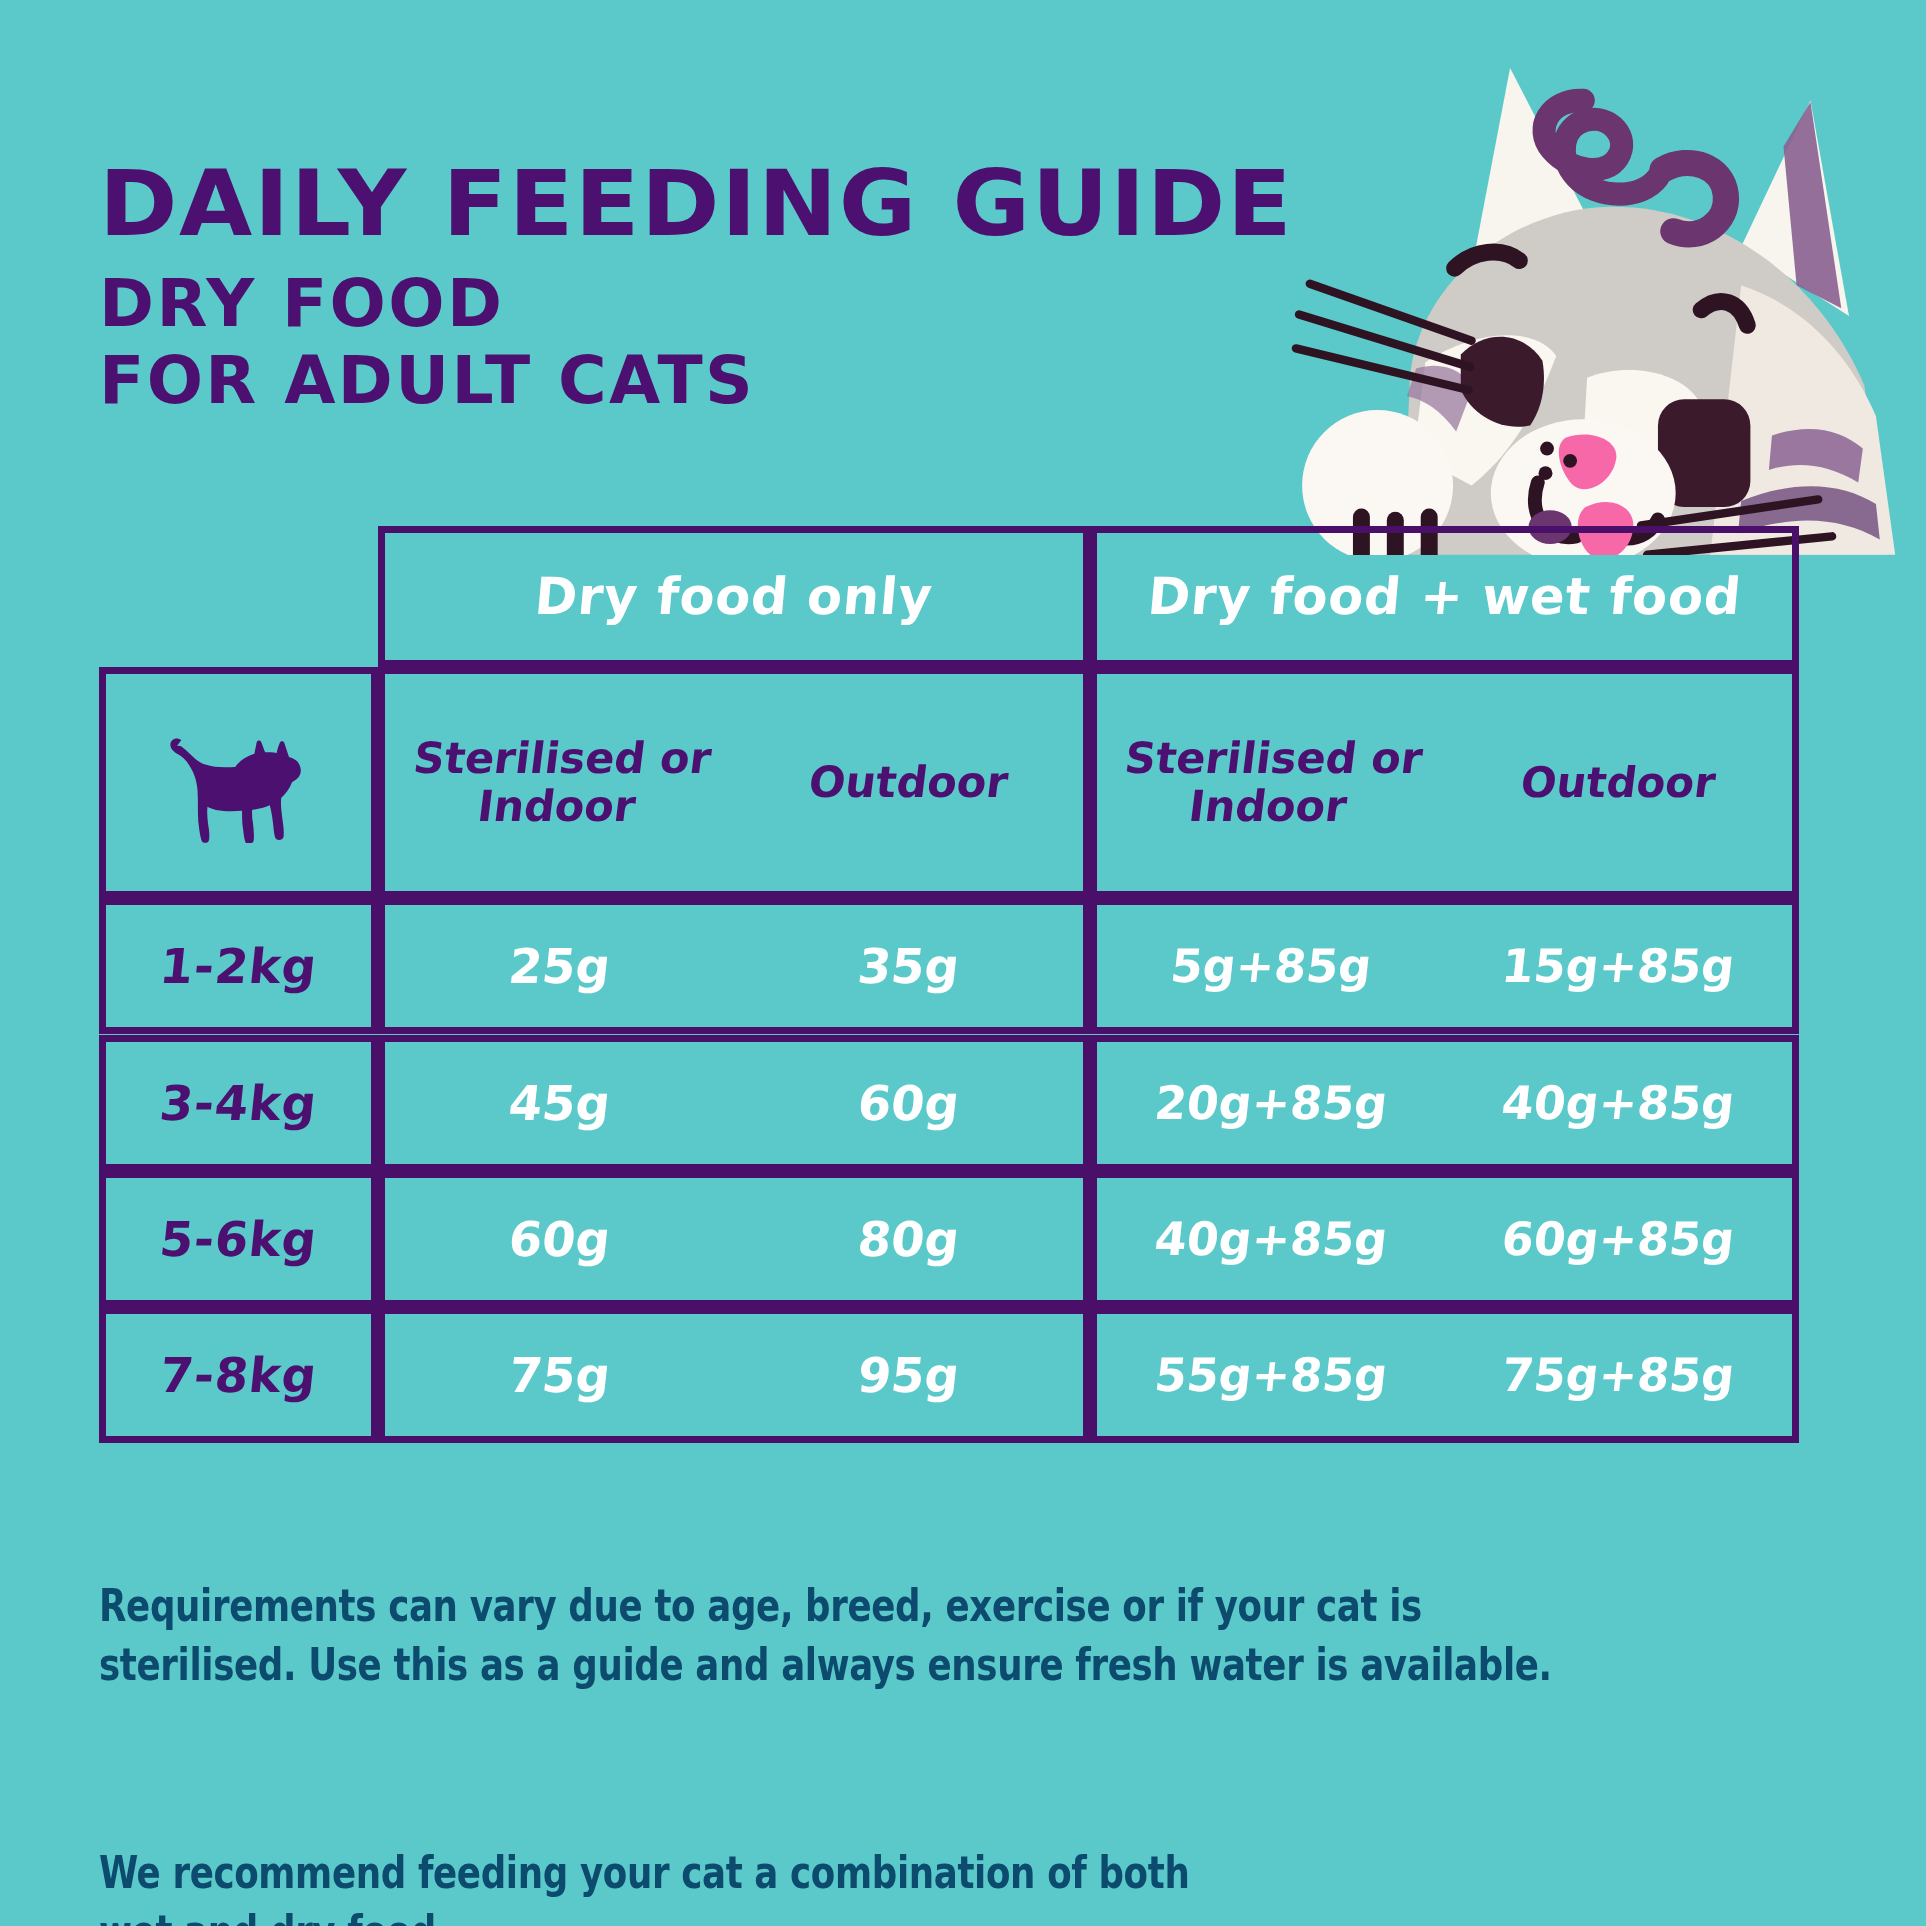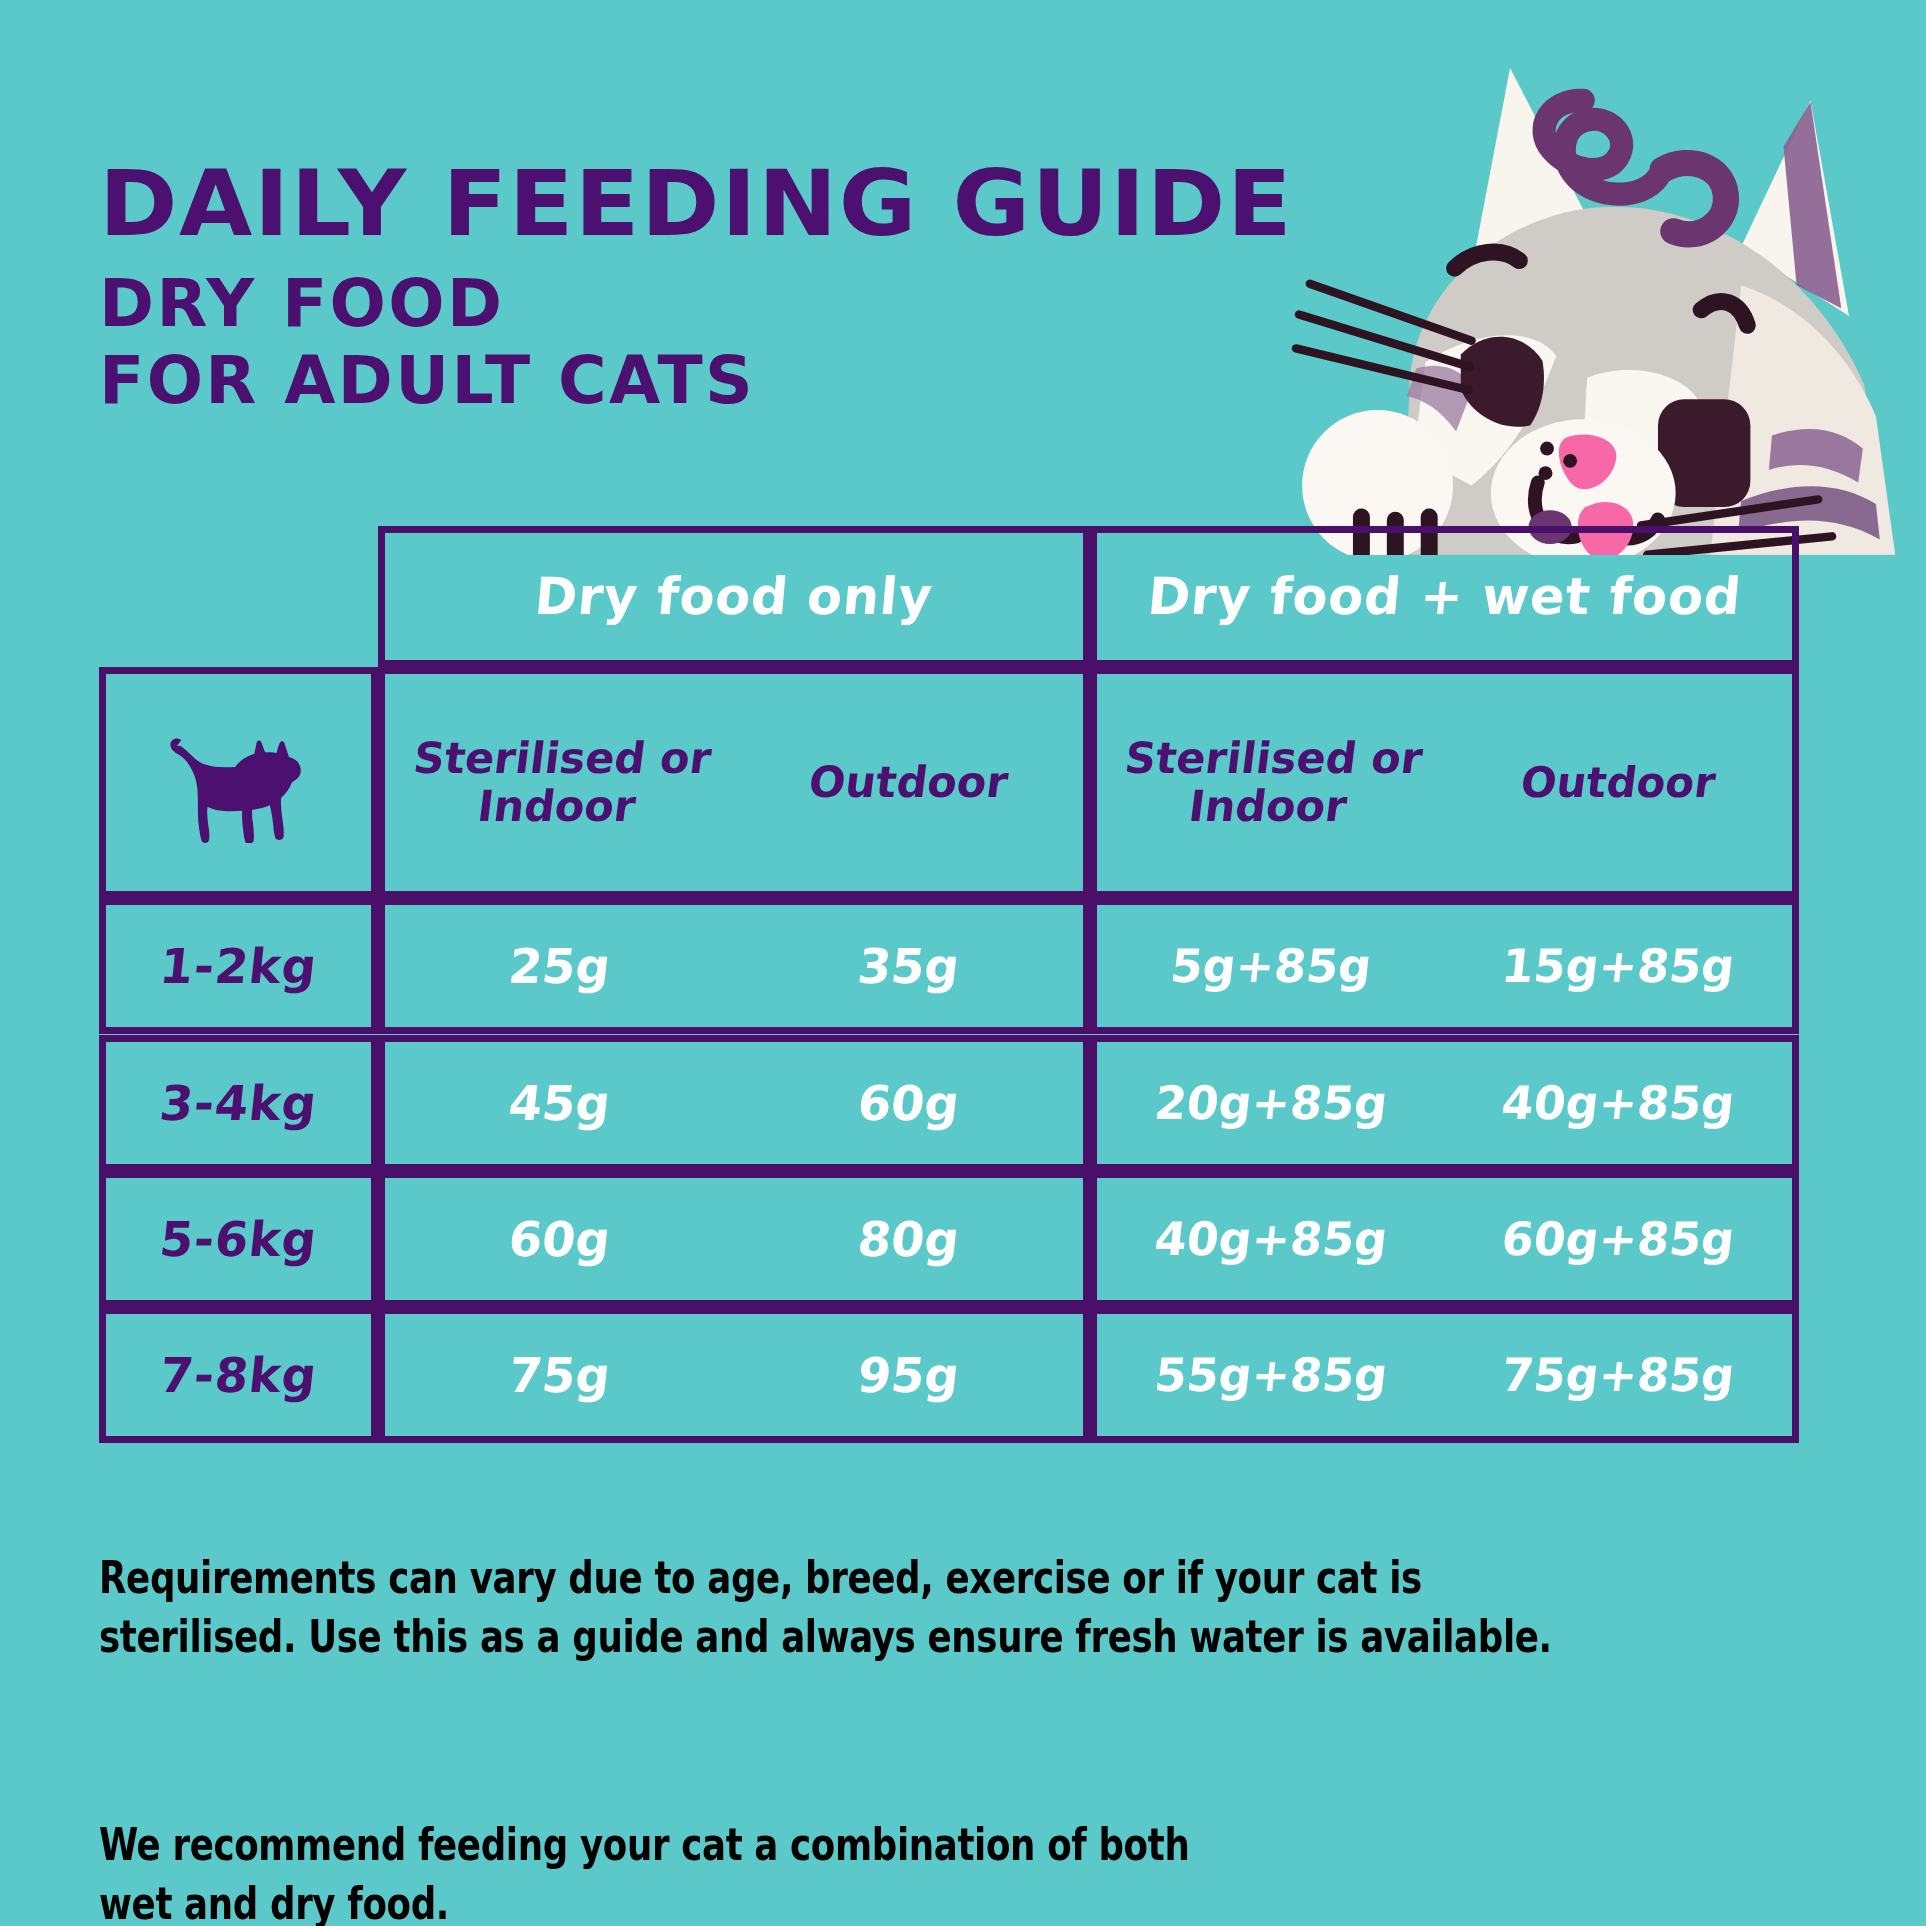--- a/index.html
+++ b/index.html
@@ -107,21 +107,21 @@
   .splitcell{
     position:absolute;
     border:7px solid #4A1069;
     box-sizing:border-box;
     display:flex;
     align-items:center;
   }
   .half{flex:1;display:flex;align-items:center;justify-content:center;}
 
   
-  .foot{position:absolute;left:99px;width:1695px;color:#000000;}
+  .foot{position:absolute;left:99px;width:1695px;color:#0c4a6e;margin-top:28px;}
   .foot p{
     margin:0;
     font-family:"DejaVu Sans Condensed","DejaVu Sans", sans-serif;
     font-weight:700;
     font-size:45px;
     line-height:1.30;
     letter-spacing:-0.4px;
     transform:scaleX(0.88);
     transform-origin:left top;
     white-space:pre-line;

